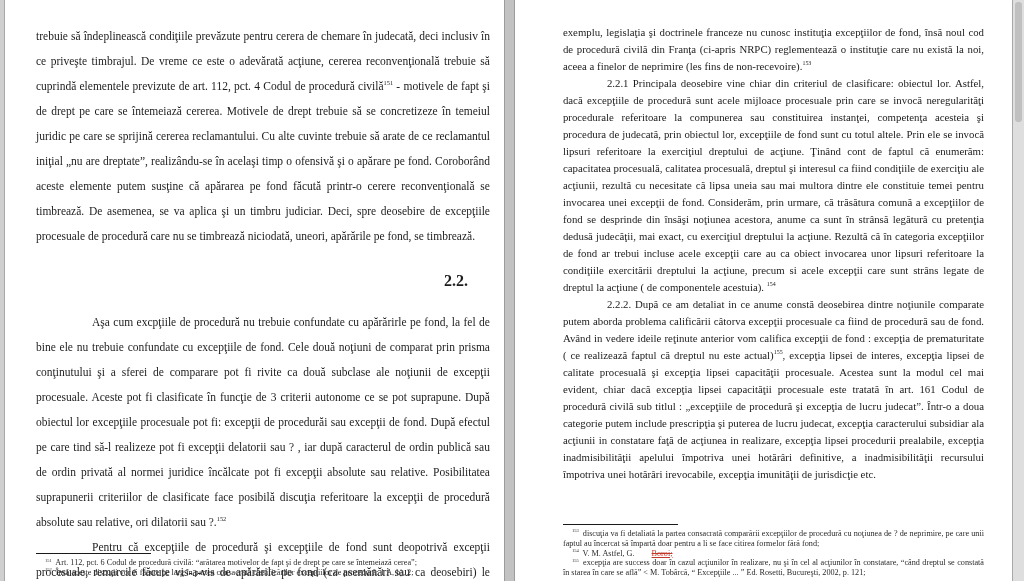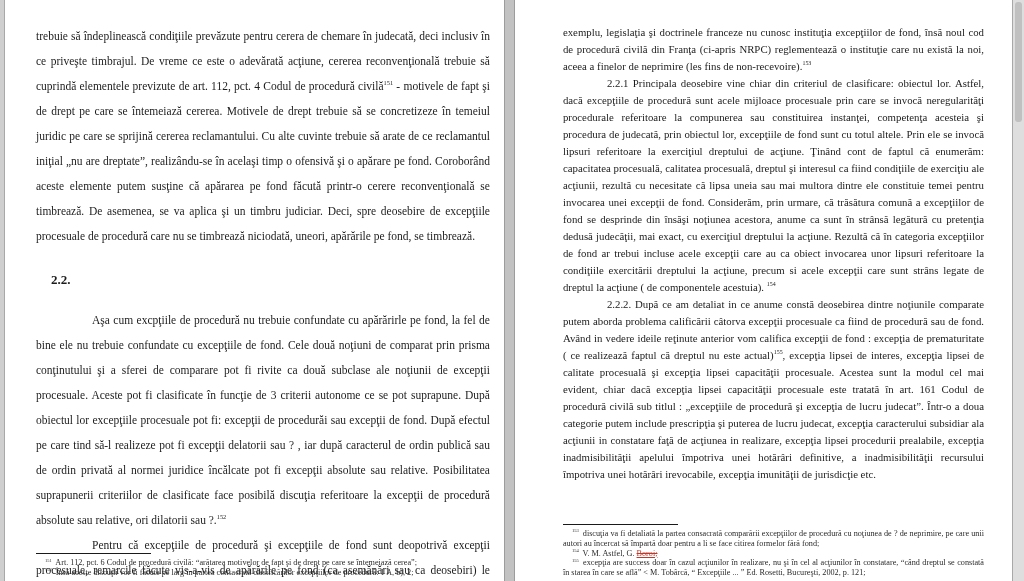--- a/index.html
+++ b/index.html
@@ -11,31 +11,31 @@
   .scrollbar{width:11px; background:#dedede; border-left:1px solid #a8a8a8;}
   .scroll-thumb{width:7px; height:120px; margin:2px auto; background:#c0c0c0; border-radius:3px;}
   .page{position:relative; background:#ffffff; height:100%; box-sizing:border-box; color:#1c1c1c;}
   .page-left{width:501px; padding:24px 14px 0 31px;}
   .page-right{width:499px; padding:24px 28px 0 48px;}
   .para{margin:0; text-align:justify;}
   .page-left .para{font-size:11.5px; line-height:25px;}
   .page-right .para{font-size:10.8px; line-height:17px;}
   .page-left .indent{text-indent:56px;}
   .page-right .indent{text-indent:44px;}
-  .heading{display:flex; margin:23px 0 20px 15px; font-weight:bold; font-size:13px;}
+  .heading{display:flex; margin:23px 0 20px 2px; font-weight:bold; font-size:16px;justify-content:flex-end;}
   .hnum{flex:0 0 46px;}
   .htext{flex:1;}
   sup.fnref, sup.fnmark{font-size:0.55em; line-height:0; vertical-align:super;}
   .footnotes{position:absolute; bottom:0; padding-bottom:3px;}
   .page-left .footnotes{left:31px; right:14px;}
   .page-right .footnotes{left:48px; right:28px;}
   .fn-rule{width:115px; border-top:1.5px solid #1a1a1a; margin-bottom:4px;}
   .footnote{font-size:8.2px; line-height:9.8px; text-align:justify; color:#2a2a2a; padding-left:0; margin:0;}
   .footnote sup.fnmark{margin-left:9px; margin-right:2px;}
-  .red-strike{color:#c0392b; text-decoration:underline line-through; text-decoration-color:#c0392b;}
+  .red-strike{color:#c0392b; text-decoration:underline line-through; text-decoration-color:#c0392b;margin-left:15px;}
 </style>
 </head>
 <body>
 
 <div class="app">
   <div class="edge-strip edge-left"></div>
 
   <div class="page page-left">
     <div class="page-body">
         <p class="para"><span>trebuie să îndeplinească condiţiile prevăzute pentru cerera de chemare în judecată, deci inclusiv în ce priveşte timbrajul. De vreme ce este o adevărată acţiune, cererea reconvenţională trebuie să cuprindă elementele previzute de art. 112, pct. 4 Codul de procedură civilă</span><sup class="fnref">151</sup><span> - motivele de fapt şi de drept pe care se întemeiază cererea. Motivele de drept trebuie să se concretizeze în temeiul juridic pe care se sprijină cererea reclamantului. Cu alte cuvinte trebuie să arate de ce reclamantul iniţial „nu are dreptate”, realizându-se în acelaşi timp o ofensivă şi o apărare pe fond. Coroborând aceste elemente putem susţine că apărarea pe fond făcută printr-o cerere reconvenţională se timbrează. De asemenea, se va aplica şi un timbru judiciar. Deci, spre deosebire de excepţiile procesuale de procedură care nu se timbrează niciodată, uneori, apărările pe fond, se  timbrează.</span></p>
@@ -58,21 +58,21 @@
 
   <div class="page page-right">
     <div class="page-body">
         <p class="para"><span>exemplu, legislaţia şi doctrinele franceze nu cunosc instituţia excepţiilor de fond, însă noul cod de procedură civilă din Franţa (ci-apris NRPC) reglementează o instituţie care nu există la noi, aceea a finelor de neprimire (les fins de non-recevoire).</span><sup class="fnref">153</sup></p>
         <p class="para indent"><span>2.2.1 Principala deosebire vine chiar din criteriul de clasificare: obiectul lor. Astfel, dacă excepţiile de procedură sunt acele mijloace procesuale prin care se invocă neregularităţi procedurale referitoare la compunerea sau constituirea instanţei, competenţa acesteia şi procedura de judecată, prin obiectul lor, excepţiile de fond sunt cu totul altele. Prin ele se invocă lipsuri referitoare la exerciţiul dreptului de acţiune. Ţinând cont de faptul că enumerăm: capacitatea procesuală, calitatea procesuală, dreptul şi interesul ca fiind condiţiile de exerciţiu ale acţiunii, rezultă cu necesitate  că lipsa uneia sau mai multora dintre ele constituie temei pentru invocarea unei excepţii de  fond. Considerăm, prin urmare, că trăsătura comună a excepţiilor de fond se desprinde din însăşi noţiunea acestora, anume ca sunt în strânsă legătură cu pretenţia dedusă judecăţii, mai exact, cu exerciţiul dreptului la acţiune. Rezultă că în categoria excepţiilor de fond ar trebui incluse acele excepţii care au ca obiect invocarea unor lipsuri referitoare la condiţiile exercitării dreptului la acţiune, precum si acele excepţii care sunt strâns legate de dreptul la acţiune ( de componentele acestuia). </span><sup class="fnref">154</sup></p>
         <p class="para indent"><span>2.2.2. După ce am detaliat in ce anume constă deosebirea dintre noţiunile comparate putem aborda problema calificării câtorva excepţii procesuale ca fiind de procedură sau de fond. Având in vedere ideile reţinute anterior vom califica excepţii de fond : excepţia de prematuritate ( ce realizează faptul că dreptul nu este actual)</span><sup class="fnref">155</sup><span>, excepţia lipsei de interes, excepţia lipsei de calitate procesuală şi excepţia lipsei capacităţii procesuale. Acestea sunt la modul cel mai evident, chiar dacă excepţia lipsei capacităţii procesuale este tratată în art. 161 Codul de procedură civilă sub titlul : „excepţiile de procedură şi excepţia de lucru judecat”. Într-o a doua categorie putem include prescripţia şi puterea de lucru judecat, excepţia caracterului subsidiar ala acţiunii in constatare faţă de acţiunea in realizare, excepţia lipsei procedurii prealabile, excepţia inadmisibilităţii apelului împotriva unei hotărâri definitive, a inadmisibilităţii recursului împotriva unei hotărâri irevocabile, excepţia imunităţii de jurisdicţie etc.</span></p>
       </div>
     <div class="footnotes">
       <div class="fn-rule"></div>
       <div>
-          <div class="footnote"><sup class="fnmark">153</sup> <span>discuţia va fi detaliată la partea consacrată comparării excepţiilor de procedură cu noţiunea de ? de neprimire, pe care unii autori au încercat să împartă doar pentru a li se face citirea formelor fără fond;</span></div>
+          <div class="footnote"><sup class="fnmark">153</sup> <span>discuţia va fi detaliată la partea consacrată comparării excepţiilor de procedură cu noţiunea de ? de neprimire, pe care unii faptul au încercat să împartă doar pentru a li se face citirea formelor fără fond;</span></div>
           <div class="footnote"><sup class="fnmark">154</sup> <span>V. M. Astfel, G. </span><span class="red-strike">Boroi;</span></div>
           <div class="footnote"><sup class="fnmark">155</sup> <span>excepţia are success doar în cazul acţiunilor în realizare, nu şi în cel al acţiunilor în constatare, “când dreptul se constată în starea în care se află” &lt; M. Tobârcă, “ Excepţiile ... ” Ed. Rosetti, Bucureşti, 2002, p. 121;</span></div>
         </div>
     </div>
   </div>
 
   <div class="edge-strip scrollbar">
     <div class="scroll-thumb"></div>
   </div>
 </div>

